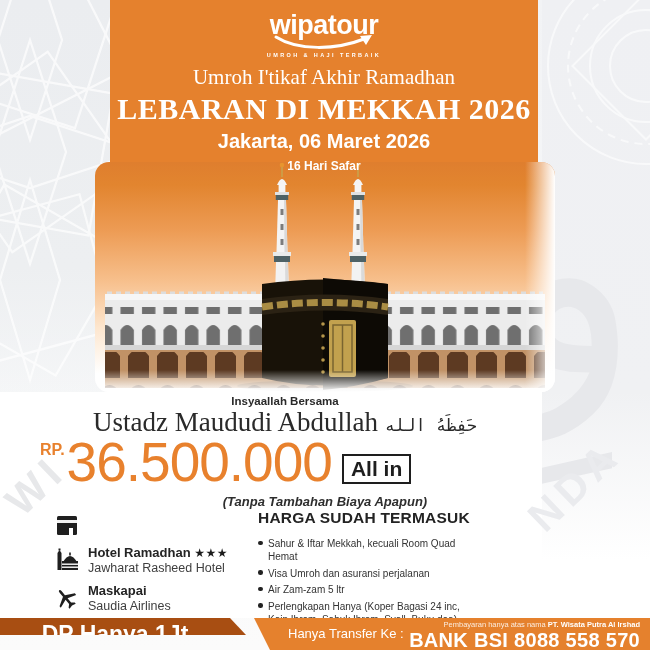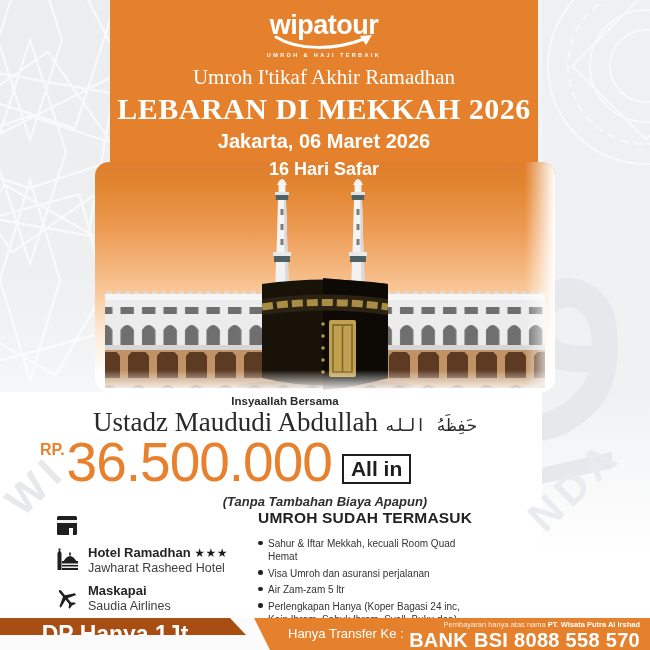--- a/index.html
+++ b/index.html
@@ -31,21 +31,21 @@
   .header-block { position:absolute; left:110px; top:0; width:428px; z-index:5;
                   text-align:center; color:#fff; }
   .logo { margin-top:12px; position:relative; }
   .logo-text { font-size:27px; font-weight:bold; letter-spacing:-0.5px; line-height:1; }
   .logo-swoosh { display:block; margin:-6px auto 0; }
   .logo-tagline { font-size:5.5px; letter-spacing:2.4px; font-weight:bold; margin-top:1px; }
   .h-line1 { font-family:"Liberation Serif","DejaVu Serif",serif; font-size:21px; margin-top:7px; }
   .h-line2 { font-family:"Liberation Serif","DejaVu Serif",serif; font-weight:bold;
              font-size:30px; letter-spacing:0.5px; margin-top:2px; }
   .h-line3 { font-size:20px; font-weight:bold; margin-top:4px; }
-  .h-line4 { font-size:18px; font-weight:bold; margin-top:6px; }
+  .h-line4 { font-size:12px; font-weight:bold; margin-top:6px; }
 
   
   .card { position:absolute; left:95px; top:162px; width:460px; height:230px; z-index:4;
     border-radius:14px; overflow:hidden;
     background:linear-gradient(180deg,#df7e2e 0%,#e2852f 10%,#ed9c55 30%,#f7c08d 52%,#fde6ce 72%,#ffffff 92%); }
   .card::after { content:""; position:absolute; right:0; top:0; width:30px; height:100%;
     background:linear-gradient(90deg,rgba(255,255,255,0),#ffffff); }
   .card svg { position:absolute; left:0; bottom:0; }
 
   
@@ -288,21 +288,21 @@
         <div class="fac-title">
           <span>Maskapai</span>
           <span class="fac-stars"></span>
         </div>
         <div class="fac-sub">Saudia Airlines</div>
       </div>
     </div>
   </div>
 
   <div class="includes">
-    <div class="inc-heading">UMROH SUDAH TERMASUK</div>
+    <div class="inc-heading">HARGA SUDAH TERMASUK</div>
     <div class="inc-cols">
       <ul class="inc-list r">
         <li>Sahur &amp; Iftar Mekkah, kecuali Room Quad Hemat</li>
         <li>Visa Umroh dan asuransi perjalanan</li>
         <li>Air Zam-zam 5 ltr</li>
         <li>Perlengkapan Hanya (Koper Bagasi 24 inc, Kain Ihrom, Sabuk Ihrom, Syall, Buku doa)</li>
       </ul>
     </div>
   </div>
 

